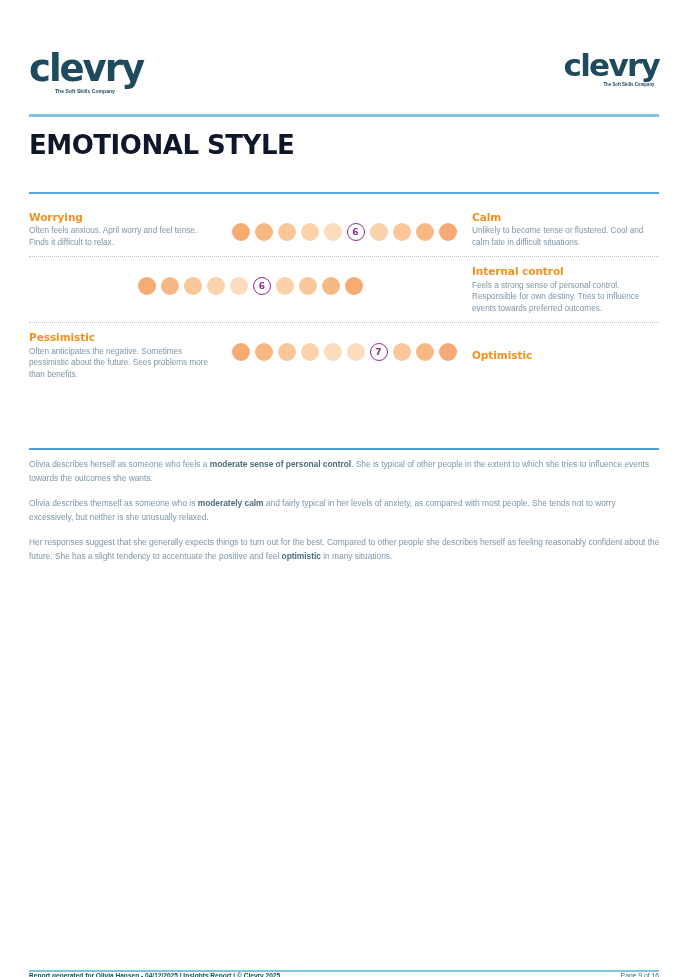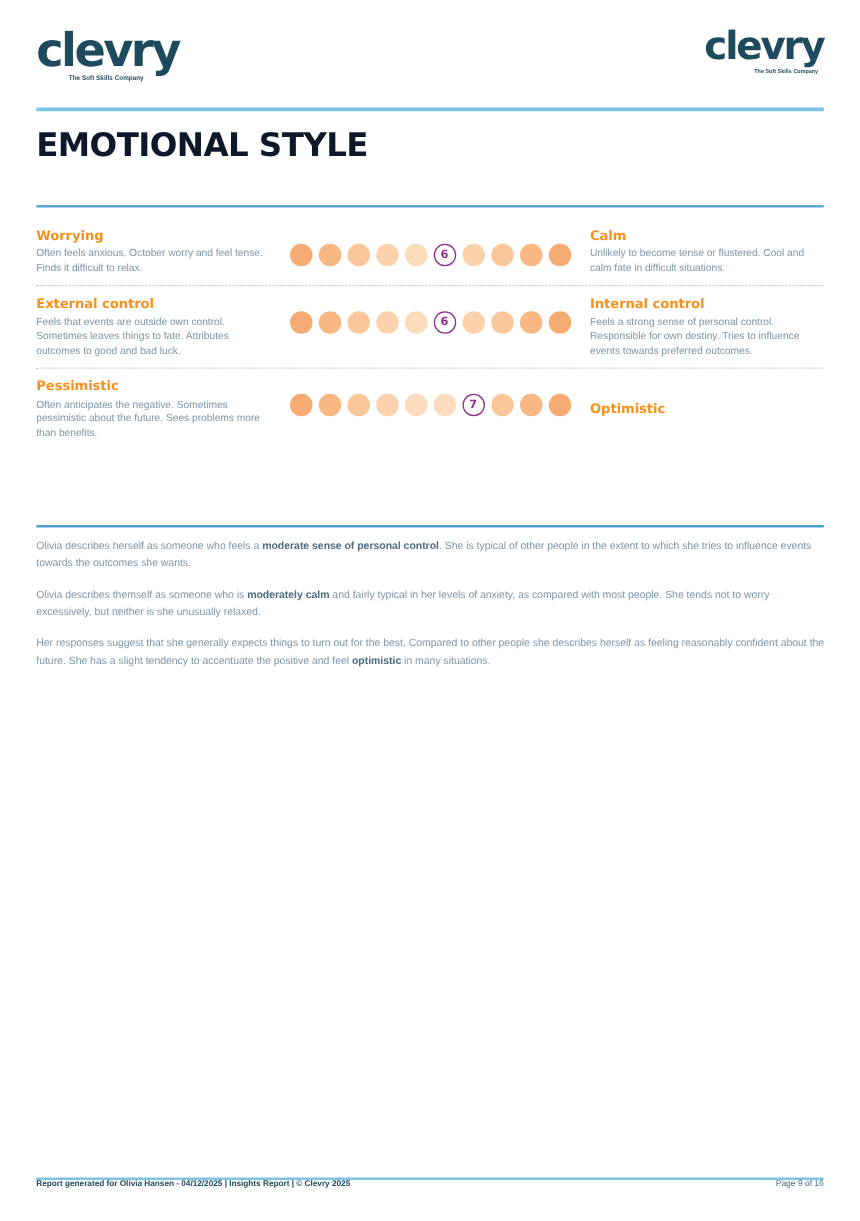--- a/index.html
+++ b/index.html
@@ -15,20 +15,21 @@
     color: #5b7c93;
     position: relative;
     overflow: hidden;
   }
 
   .page {
     position: relative;
     width: 688px;
     height: 719px;
     box-sizing: border-box;
+    margin-top: 28px;
   }
 
   
   .header {
     position: absolute;
     left: 29px;
     top: 22px;
     width: 630px;
     height: 60px;
   }
@@ -231,44 +232,40 @@
   </div>
   <hr class="rule rule-header">
 
   <h1 class="page-title">EMOTIONAL STYLE</h1>
   <hr class="rule rule-title">
 
   <div class="traits">
       <div class="trait-row divided">
         <div class="trait-side left">
           <p class="trait-name">Worrying</p>
-          <p class="trait-desc">Often feels anxious. October worry and feel tense. Finds it difficult to relax.</p>
+          <p class="trait-desc">Often feels anxious. April worry and feel tense. Finds it difficult to relax.</p>
         </div>
         <div class="scale">
           <div class="dot" style="background: rgb(246, 171, 114);"></div>
           <div class="dot" style="background: rgb(248, 184, 132);"></div>
           <div class="dot" style="background: rgb(250, 199, 155);"></div>
           <div class="dot" style="background: rgb(251, 210, 172);"></div>
           <div class="dot" style="background: rgb(252, 220, 189);"></div>
           <div class="dot marker">6</div>
           <div class="dot" style="background: rgb(251, 210, 172);"></div>
           <div class="dot" style="background: rgb(250, 199, 155);"></div>
           <div class="dot" style="background: rgb(248, 184, 132);"></div>
           <div class="dot" style="background: rgb(246, 171, 114);"></div>
         </div>
         <div class="trait-side right">
           <p class="trait-name">Calm</p>
           <p class="trait-desc">Unlikely to become tense or flustered. Cool and calm fate in difficult situations.</p>
         </div>
       </div>
       <div class="trait-row divided">
-        <div class="trait-side left">
-          <p class="trait-name">External control</p>
-          <p class="trait-desc">Feels that events are outside own control. Sometimes leaves things to fate. Attributes outcomes to good and bad luck.</p>
-        </div>
         <div class="scale">
           <div class="dot" style="background: rgb(246, 171, 114);"></div>
           <div class="dot" style="background: rgb(248, 184, 132);"></div>
           <div class="dot" style="background: rgb(250, 199, 155);"></div>
           <div class="dot" style="background: rgb(251, 210, 172);"></div>
           <div class="dot" style="background: rgb(252, 220, 189);"></div>
           <div class="dot marker">6</div>
           <div class="dot" style="background: rgb(251, 210, 172);"></div>
           <div class="dot" style="background: rgb(250, 199, 155);"></div>
           <div class="dot" style="background: rgb(248, 184, 132);"></div>

